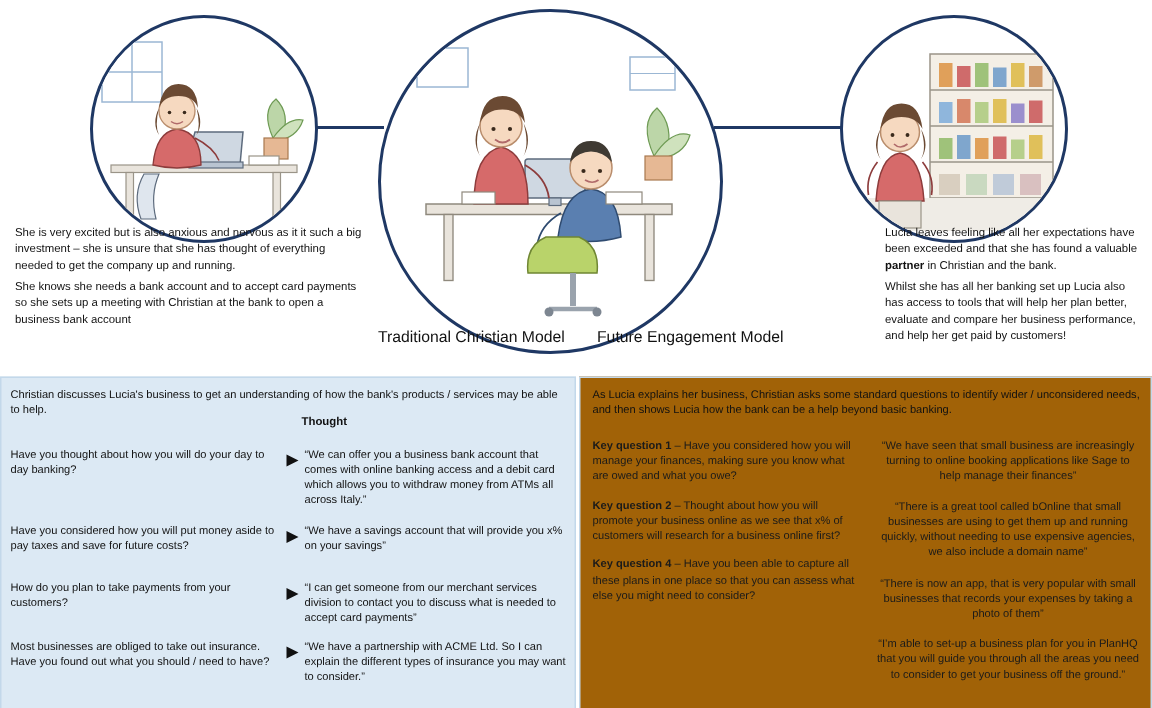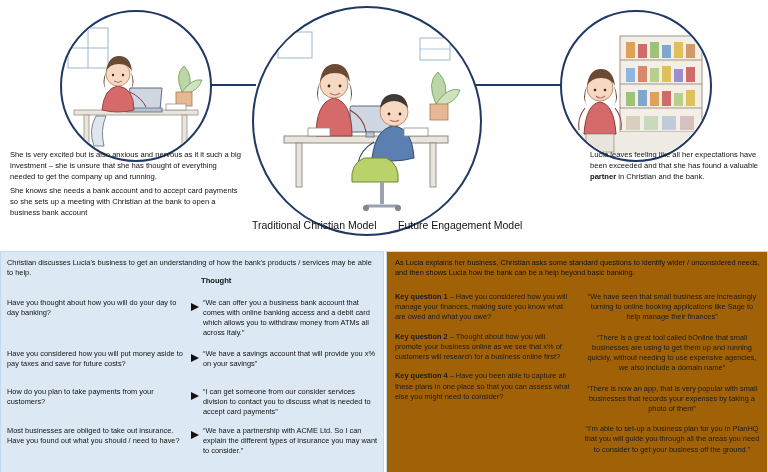--- a/index.html
+++ b/index.html
@@ -300,20 +300,21 @@
     </svg>
   </div>
 
   <div class="narr narr-left">
     <p>She is very excited but is also anxious and nervous as it it such a big investment – she is unsure that she has thought of everything needed to get the company up and running.</p>
     <p>She knows she needs a bank account and to accept card payments so she sets up a meeting with Christian at the bank to open a business bank account</p>
   </div>
 
   <div class="narr narr-right">
     <p>Lucia leaves feeling like all her expectations have been exceeded and that she has found a valuable <b>partner</b> in Christian and the bank.</p>
+    <p>Whilst she has all her banking set up Lucia also has access to tools that will help her plan better, evaluate and compare her business performance, and help her get paid by customers!</p>
   </div>
 
   <div class="model-head model-head-left">Traditional Christian Model</div>
   <div class="model-head model-head-right">Future Engagement Model</div>
 
   <div class="panel panel-left">
     <div class="panel-intro">Christian discusses Lucia's business to get an understanding of how the bank's products / services may be able to help.</div>
     <div class="solution-label">Thought</div>
 
     <div class="qa-row" style="top:46px;">
@@ -324,21 +325,21 @@
 
     <div class="qa-row" style="top:97px;">
       <div class="qa-q">Have you considered how you will put money aside to pay taxes and save for future costs?</div>
       <div class="qa-arrow"></div>
       <div class="qa-a">“We have a savings account that will provide you x% on your savings”</div>
     </div>
 
     <div class="qa-row" style="top:135px;">
       <div class="qa-q">How do you plan to take payments from your customers?</div>
       <div class="qa-arrow"></div>
-      <div class="qa-a">“I can get someone from our consider services division to contact you to discuss what is needed to accept card payments”</div>
+      <div class="qa-a">“I can get someone from our merchant services division to contact you to discuss what is needed to accept card payments”</div>
     </div>
 
     <div class="qa-row" style="top:174px;">
       <div class="qa-q">Most businesses are obliged to take out insurance. Have you found out what you should / need to have?</div>
       <div class="qa-arrow"></div>
       <div class="qa-a">“We have a partnership with ACME Ltd. So I can explain the different types of insurance you may want to consider.”</div>
     </div>
 
     <div class="panel-foot">Extensive forms then need to be completed to open the various services.</div>
   </div>

